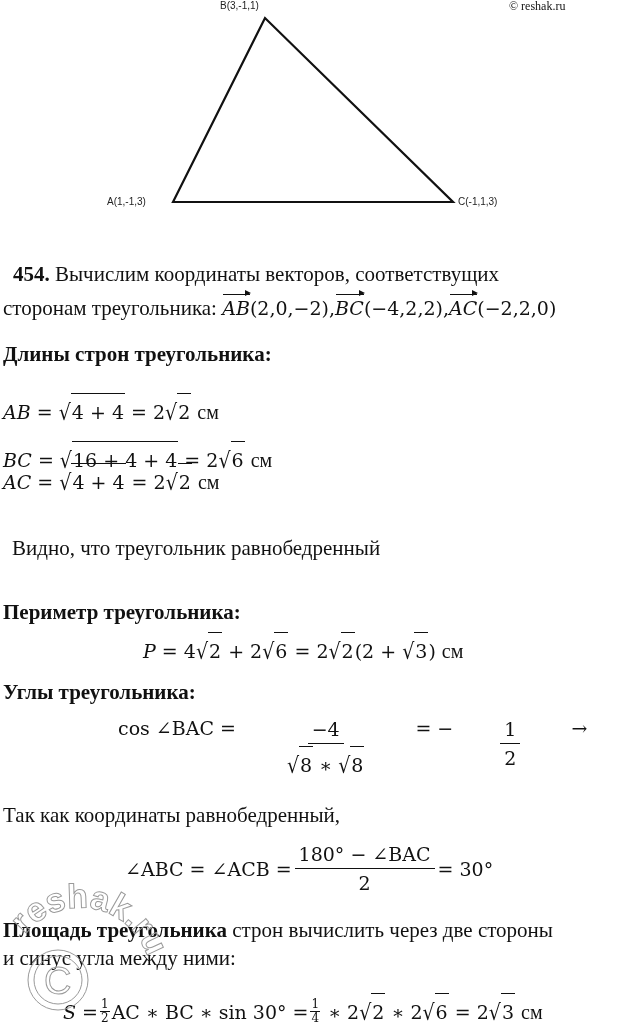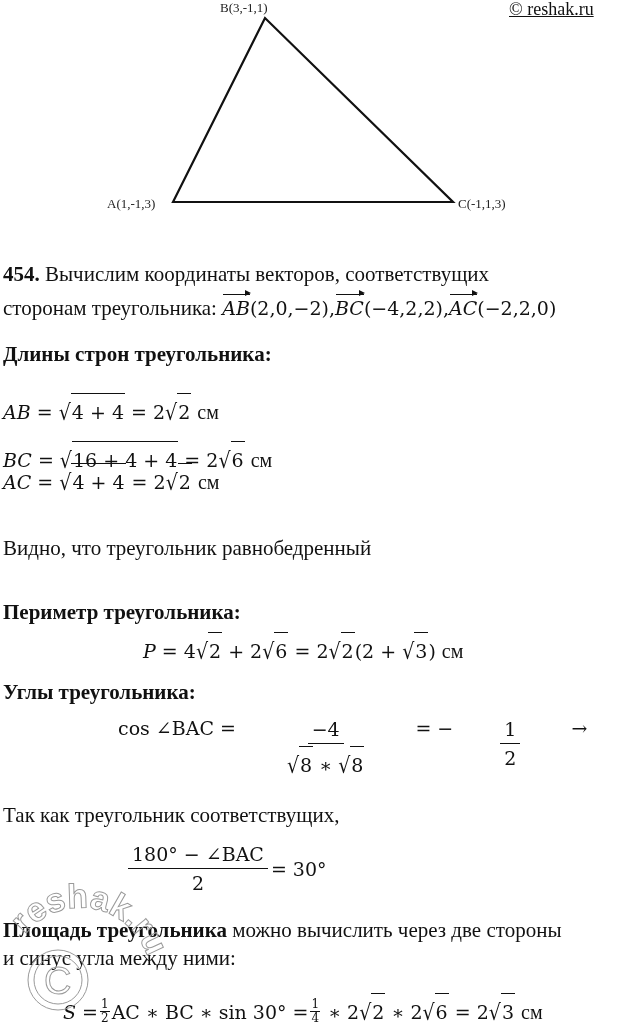--- a/index.html
+++ b/index.html
@@ -16,36 +16,36 @@
   .vec { display:inline-block; position:relative; font-style:italic; }
   .vec::before { content:""; position:absolute; left:1px; right:0; top:-2px; border-top:1.3px solid #111; }
   .vec::after { content:""; position:absolute; right:-1px; top:-6px; width:0; height:0;
                 border-left:6px solid #111; border-top:3.5px solid transparent; border-bottom:3.5px solid transparent; }
   .frac { display:inline-flex; flex-direction:column; align-items:center; vertical-align:middle; margin:0 3px; }
   .frac .num { padding:0 4px 2px 4px; border-bottom:1.5px solid #111; line-height:24px; }
   .frac .den { padding:2px 4px 0 4px; line-height:24px; }
   .sfrac { display:inline-flex; flex-direction:column; align-items:center; vertical-align:middle; font-size:12px; margin:0 2px; }
   .sfrac .num { border-bottom:1px solid #111; line-height:13px; padding:0 1px; }
   .sfrac .den { line-height:13px; padding:0 1px; }
-  .label { font-family:Liberation Serif, serif; font-size:13px; color:#222; }
-  .copy { font-family:"Liberation Serif", serif; font-size:18px; color:#111;text-decoration:underline; }
+  .label { font-family:Liberation Sans, sans-serif; font-size:10px; color:#222; }
+  .copy { font-family:"Liberation Serif", serif; font-size:12px; color:#111; }
 </style>
 </head>
 <body>
 
 <div class="abs copy" style="left:509px; top:-1px;">© reshak.ru</div>
 
 <svg class="abs" style="left:0; top:0;" width="618" height="230">
   <polygon points="173,202 265,18 453,202" fill="none" stroke="#111" stroke-width="2.2" stroke-linejoin="miter"></polygon>
 </svg>
 <div class="abs label" style="left:220px; top:0px;">B(3,-1,1)</div>
 <div class="abs label" style="left:107px; top:196px;">A(1,-1,3)</div>
 <div class="abs label" style="left:458px; top:196px;">C(-1,1,3)</div>
 
-<div class="abs txt" style="left:3px; top:262px;text-align:right;">
+<div class="abs txt" style="left:13px; top:262px;text-align:right;">
   <span class="bold">454.</span>
   <span>Вычислим координаты векторов, соответствущих</span>
 </div>
 <div class="abs txt" style="left:3px; top:296px;">
   <span>сторонам треугольника:</span>
   <span class="math">
     <span class="vec">AB</span><span>(2,0,−2),</span><span class="vec">BC</span><span>(−4,2,2),</span><span class="vec">AC</span><span>(−2,2,0)</span>
   </span>
 </div>
 
@@ -65,21 +65,21 @@
   <span style="font-family:'Liberation Serif',serif;font-size:20px;">см</span>
 </div>
 
 <div class="abs math" style="left:3px; top:463px;">
   <span class="mi">AC</span> =
   <span class="sqrt"><span class="sym">√</span><span class="rad">4 + 4</span></span> =
   <span>2</span><span class="sqrt"><span class="sym">√</span><span class="rad">2</span></span>
   <span style="font-family:'Liberation Serif',serif;font-size:20px;">см</span>
 </div>
 
-<div class="abs txt" style="left:3px; top:536px;">Видно, что треугольник равнобедренный</div>
+<div class="abs txt" style="left:12px; top:536px;">Видно, что треугольник равнобедренный</div>
 
 <div class="abs txt bold" style="left:3px; top:585px;margin-top:15px;">Периметр треугольника:</div>
 <div class="abs math" style="left:143px; top:632px;">
   <span class="mi">P</span> =
   <span>4</span><span class="sqrt"><span class="sym">√</span><span class="rad">2</span></span> +
   <span>2</span><span class="sqrt"><span class="sym">√</span><span class="rad">6</span></span> =
   <span>2</span><span class="sqrt"><span class="sym">√</span><span class="rad">2</span></span>(<span>2</span> + <span class="sqrt"><span class="sym">√</span><span class="rad">3</span></span>)
   <span style="font-family:'Liberation Serif',serif;font-size:20px;">см</span>
 </div>
 
@@ -91,32 +91,33 @@
     <span class="den"><span class="sqrt"><span class="sym">√</span><span class="rad">8</span></span> ∗ <span class="sqrt"><span class="sym">√</span><span class="rad">8</span></span></span>
   </span>
   <span>= −</span>
   <span class="frac">
     <span class="num">1</span>
     <span class="den">2</span>
   </span>
   <span style="margin:0 4px;">→</span>
 </div>
 
-<div class="abs txt" style="left:3px; top:803px;">Так как треугольник соответствущих,</div>
+<div class="abs txt" style="left:3px; top:803px;">Так как координаты равнобедренный,</div>
 
 <div class="abs math" style="left:125px; top:842px; display:flex; align-items:center;">
+  <span>∠ABC = ∠ACB =</span>
   <span class="frac">
     <span class="num">180° − ∠BAC</span>
     <span class="den">2</span>
   </span>
   <span>= 30°</span>
 </div>
 
 <div class="abs txt" style="left:3px; top:918px;">
-  <span class="bold">Площадь треугольника</span><span> можно вычислить через две стороны</span>
+  <span class="bold">Площадь треугольника</span><span> строн вычислить через две стороны</span>
 </div>
 <div class="abs txt" style="left:3px; top:946px;">и синус угла между ними:</div>
 
 <div class="abs math" style="left:63px; top:993px; display:flex; align-items:center;">
   <span class="mi">S =</span>
   <span class="sfrac">
       <span class="num">1</span>
       <span class="den">2</span>
     </span>
   <span>AC ∗ BC ∗ sin 30° =</span>

